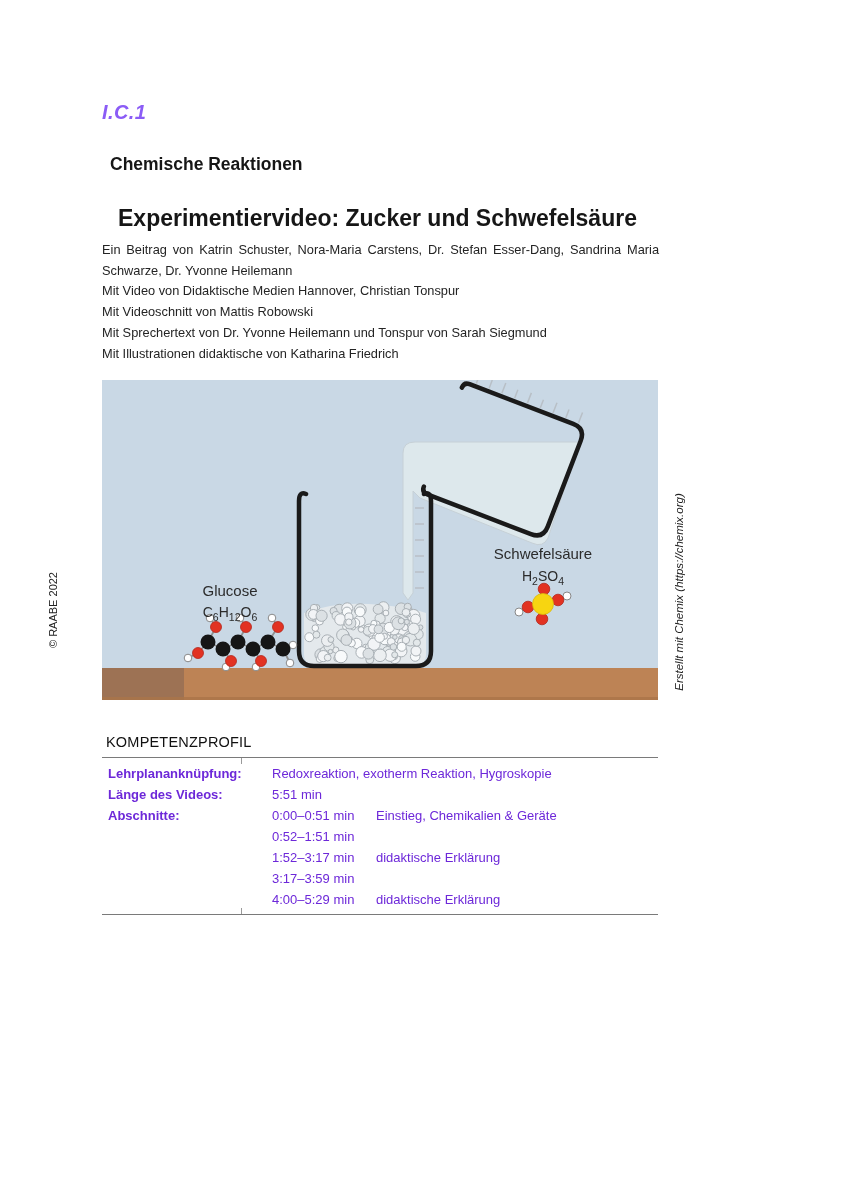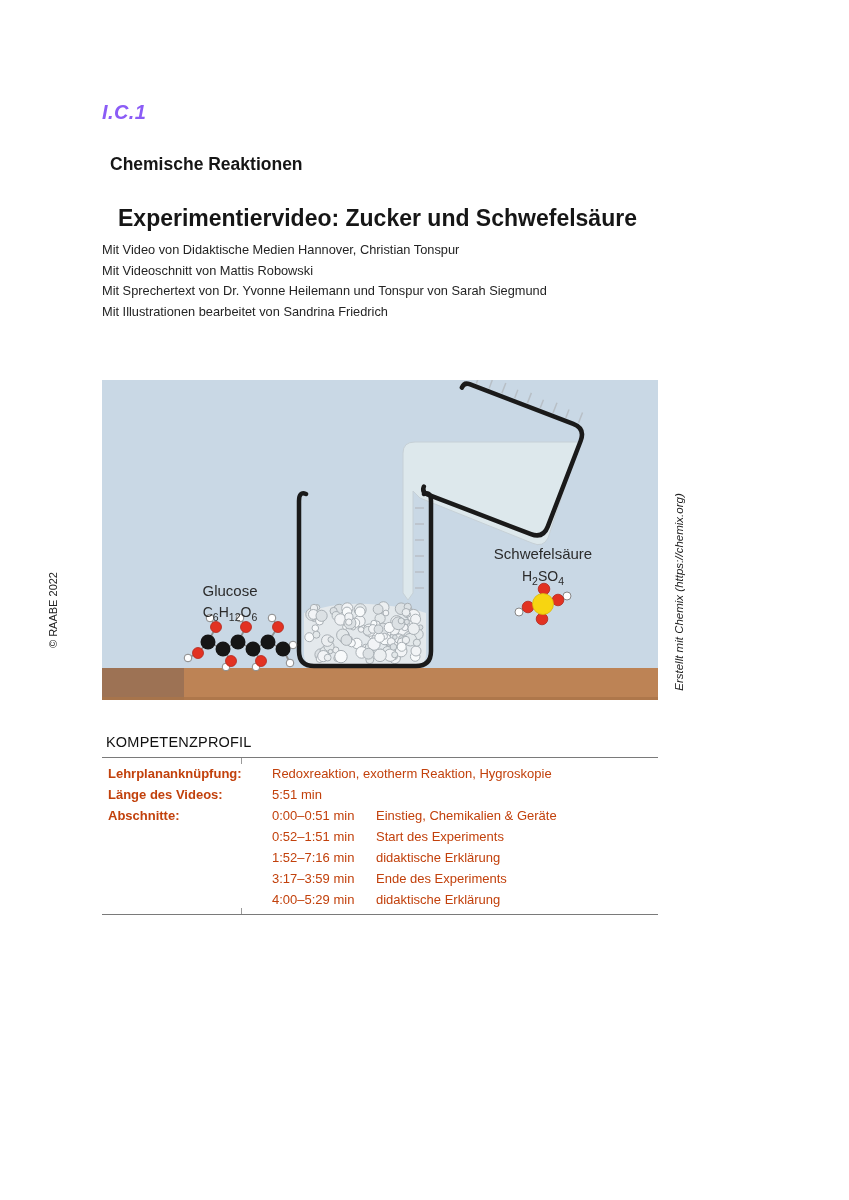--- a/index.html
+++ b/index.html
@@ -22,42 +22,43 @@
   .side-left{left:53px;top:610px;}
   .side-right{left:679px;top:592px;font-style:italic;font-size:11.5px;}
   .profile-heading{position:absolute;left:102px;top:730px;margin:4px;font-size:14.5px;font-weight:400;letter-spacing:.2px;color:#111;}
   .profile-table{
     position:absolute;left:102px;top:757px;width:556px;box-sizing:border-box;
     border-top:1.4px solid #7a7a7a;border-bottom:1.4px solid #7a7a7a;
     padding:5px 0 4px 0;
   }
   .profile-table::before{content:"";position:absolute;left:139px;top:0;width:1px;height:6px;background:#9a9a9a;}
   .profile-table::after{content:"";position:absolute;left:139px;bottom:0;width:1px;height:6px;background:#9a9a9a;}
-  .profile-row{display:grid;grid-template-columns:170px 104px 1fr;height:21px;line-height:21px;font-size:13px;color:#c2410c;}
+  .profile-row{display:grid;grid-template-columns:170px 104px 1fr;height:21px;line-height:21px;font-size:13px;color:#6d28d9;}
   .profile-row .lbl{font-weight:700;padding-left:6px;white-space:nowrap;}
   .profile-row .span2{grid-column:2/4;}
   .profile-row .cell{white-space:nowrap;overflow:hidden;}
 </style>
 </head>
 <body>
 
 <div class="page">
 
   <div class="side-label side-left">© RAABE 2022</div>
   <div class="side-label side-right">Erstellt mit Chemix (https://chemix.org)</div>
 
   <div class="doc-code">I.C.1</div>
   <h2 class="series-title">Chemische Reaktionen</h2>
   <h1 class="page-title">Experimentiervideo: Zucker und Schwefelsäure</h1>
 
   <div class="credits" id="credits">
+      <p class="justify">Ein Beitrag von Katrin Schuster, Nora-Maria Carstens, Dr. Stefan Esser-Dang, Sandrina Maria Schwarze, Dr. Yvonne Heilemann</p>
       <p>Mit Video von Didaktische Medien Hannover, Christian Tonspur</p>
       <p>Mit Videoschnitt von Mattis Robowski</p>
       <p>Mit Sprechertext von Dr. Yvonne Heilemann und Tonspur von Sarah Siegmund</p>
-      <p>Mit Illustrationen bearbeitet von Sandrina Friedrich</p>
+      <p>Mit Illustrationen didaktische von Katharina Friedrich</p>
     </div>
 
   <figure class="illustration">
     <svg viewBox="0 0 556 320" width="556" height="320" xmlns="http://www.w3.org/2000/svg">
 
       <rect x="0" y="0" width="556" height="320" fill="#c9d8e5"></rect>
 
       <rect x="0" y="288" width="556" height="32" fill="#bd8355"></rect>
       <rect x="0" y="288" width="82" height="32" fill="#9d7254"></rect>
       <rect x="0" y="317" width="556" height="3" opacity="0.8" fill="#aa7448"></rect>
@@ -295,31 +296,29 @@
         <div class="cell span2">5:51 min</div>
       </div>
       <div class="profile-row">
         <div class="lbl cell">Abschnitte:</div>
         <div class="cell">0:00–0:51 min</div>
         <div class="cell">Einstieg, Chemikalien &amp; Geräte</div>
       </div>
       <div class="profile-row">
         <div class="lbl cell"></div>
         <div class="cell">0:52–1:51 min</div>
-        <div class="cell">Start des Experiments</div>
       </div>
       <div class="profile-row">
         <div class="lbl cell"></div>
-        <div class="cell">1:52–7:16 min</div>
+        <div class="cell">1:52–3:17 min</div>
         <div class="cell">didaktische Erklärung</div>
       </div>
       <div class="profile-row">
         <div class="lbl cell"></div>
         <div class="cell">3:17–3:59 min</div>
-        <div class="cell">Ende des Experiments</div>
       </div>
       <div class="profile-row">
         <div class="lbl cell"></div>
         <div class="cell">4:00–5:29 min</div>
         <div class="cell">didaktische Erklärung</div>
       </div>
     </div>
 
 </div>
 

